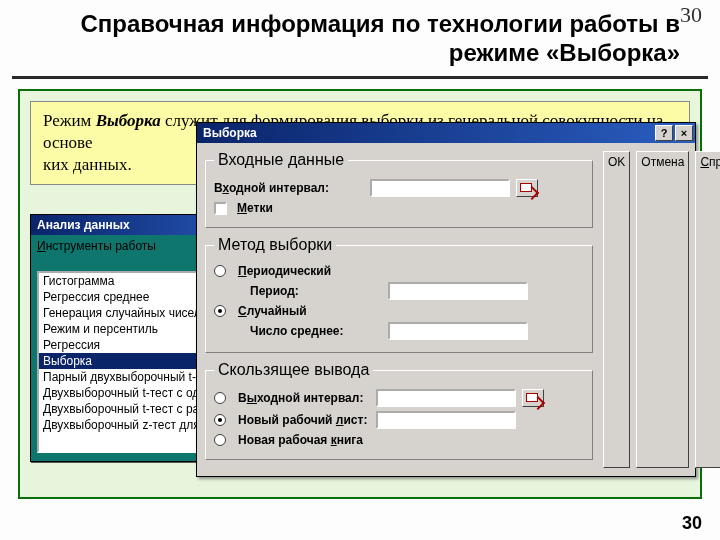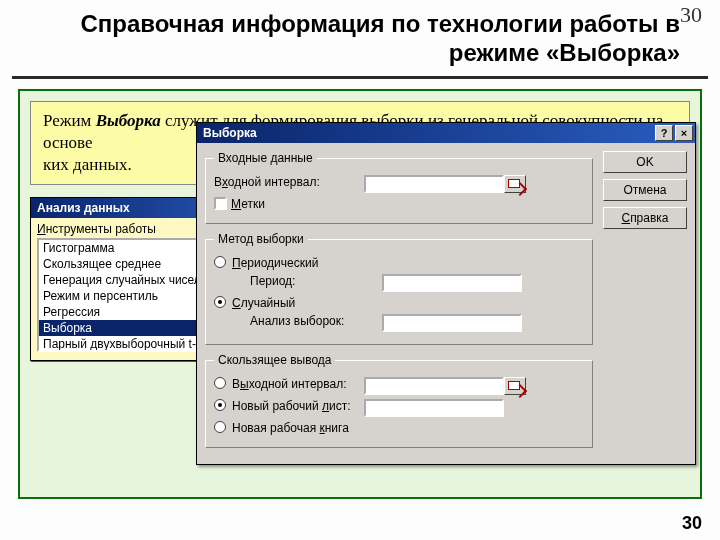--- a/index.html
+++ b/index.html
@@ -54,46 +54,46 @@
     font-size: 17px;
     font-family: "Times New Roman", serif;
     line-height: 1.3;
   }
   .yellowbox em { font-style: italic; font-weight: bold; }
 
   
   .analysis-dialog {
     position: absolute;
     left: 10px;
-    top: 106px;
+    top: 123px;
     width: 250px;
     border: 1px solid #000;
-    background: #fef9c3;
+    background: #0f766e;
     box-shadow: 1px 1px 0 #555;
   }
   .win-title {
     background: linear-gradient(to right,#0a246a,#2a5dc0);
     color: #fff;
     font-weight: bold;
     font-size: 12px;
     padding: 3px 6px;
     font-family: Tahoma, sans-serif;
   }
   .group-label {
     padding: 4px 6px 2px 6px;
     font-size: 12px;
     font-family: Tahoma, sans-serif;
   }
   .listbox {
-    margin: 0 6px 8px 6px;
+    margin: 16px 6px 8px 6px;
     background: #fff;
     border: 2px inset #fff;
     font-size: 12px;
     font-family: Tahoma, sans-serif;
-    height: 114px;
+    height: 182px;
     overflow: hidden;
   }
   .listbox .item {
     padding: 1px 4px;
     white-space: nowrap;
   }
   .listbox .item.selected {
     background: #0a246a;
     color: #fff;
   }
@@ -134,45 +134,48 @@
   }
   .dlg-body {
     display: flex;
     padding: 8px;
     gap: 10px;
   }
   .left-col { flex: 1; }
   .right-col {
     width: 84px;
     display: flex;
-    flex-direction: column;
+    flex-direction: row;
     gap: 6px;
   }
   .btn {
     background: #d6d3ce;
     border: 1px solid #fff;
     border-right-color:#404040; border-bottom-color:#404040;
     padding: 3px 4px;
     text-align: center;
     cursor: pointer;
     font-size: 12px;
   }
   fieldset.win {
     border: 1px solid #808080;
     border-left-color:#fff; border-top-color:#fff;
     margin: 0 0 8px 0;
     padding: 6px 8px 8px 8px;
   }
   fieldset.win > legend {
     padding: 0 4px;
-    font-size: 12px;
+    font-size: 16px;
   }
   .row {
     display: flex;
+    align-items: center;
+    gap: 6px;
     margin: 4px 0;
+    font-weight: bold;
   }
   .row label.lbl { width: 150px; }
   .row.indent label.lbl { margin-left: 36px; width: 132px; }
   .txt {
     flex: 0 0 140px;
     height: 18px;
     background: #fff;
     border: 2px inset #fff;
   }
   .pickbtn {
@@ -236,21 +239,21 @@
   <div class="yellowbox">
     <span>Режим </span><em>Выборка</em><span> служит для формирования выборки из генеральной совокупности на основе</span><br>
     <span>ких данных.</span>
   </div>
 
   <div class="analysis-dialog">
     <div class="win-title"><span>Анализ данных</span></div>
     <div class="group-label"><u class="accel">И</u><span id="anагруп"></span><span>нструменты работы</span></div>
     <div class="listbox">
       <div class="item"><span>Гистограмма</span></div>
-      <div class="item"><span>Скользящее среднее</span></div>
+      <div class="item"><span>Регрессия среднее</span></div>
       <div class="item"><span>Генерация случайных чисел</span></div>
       <div class="item"><span>Режим и персентиль</span></div>
       <div class="item"><span>Регрессия</span></div>
       <div class="item selected"><span>Выборка</span></div>
       <div class="item"><span>Парный двухвыборочный t-те</span></div>
       <div class="item"><span>Двухвыборочный t-тест с оди</span></div>
       <div class="item"><span>Двухвыборочный t-тест с разл</span></div>
       <div class="item"><span>Двухвыборочный z-тест для с</span></div>
     </div>
   </div>
@@ -287,21 +290,21 @@
         </div>
         <div class="row indent">
           <label class="lbl">Период:</label>
           <div class="txt"></div>
         </div>
         <div class="row">
           <span class="radio checked"></span>
           <span><u class="accel">С</u>лучайный</span>
         </div>
         <div class="row indent">
-          <label class="lbl">Анализ выборок:</label>
+          <label class="lbl">Число среднее:</label>
           <div class="txt"></div>
         </div>
       </fieldset>
 
       <fieldset class="win">
         <legend>Скользящее вывода</legend>
         <div class="row">
           <span class="radio"></span>
           <label class="lbl" style="width:132px">В<u class="accel">ы</u>ходной интервал:</label>
           <div class="txt"></div>

